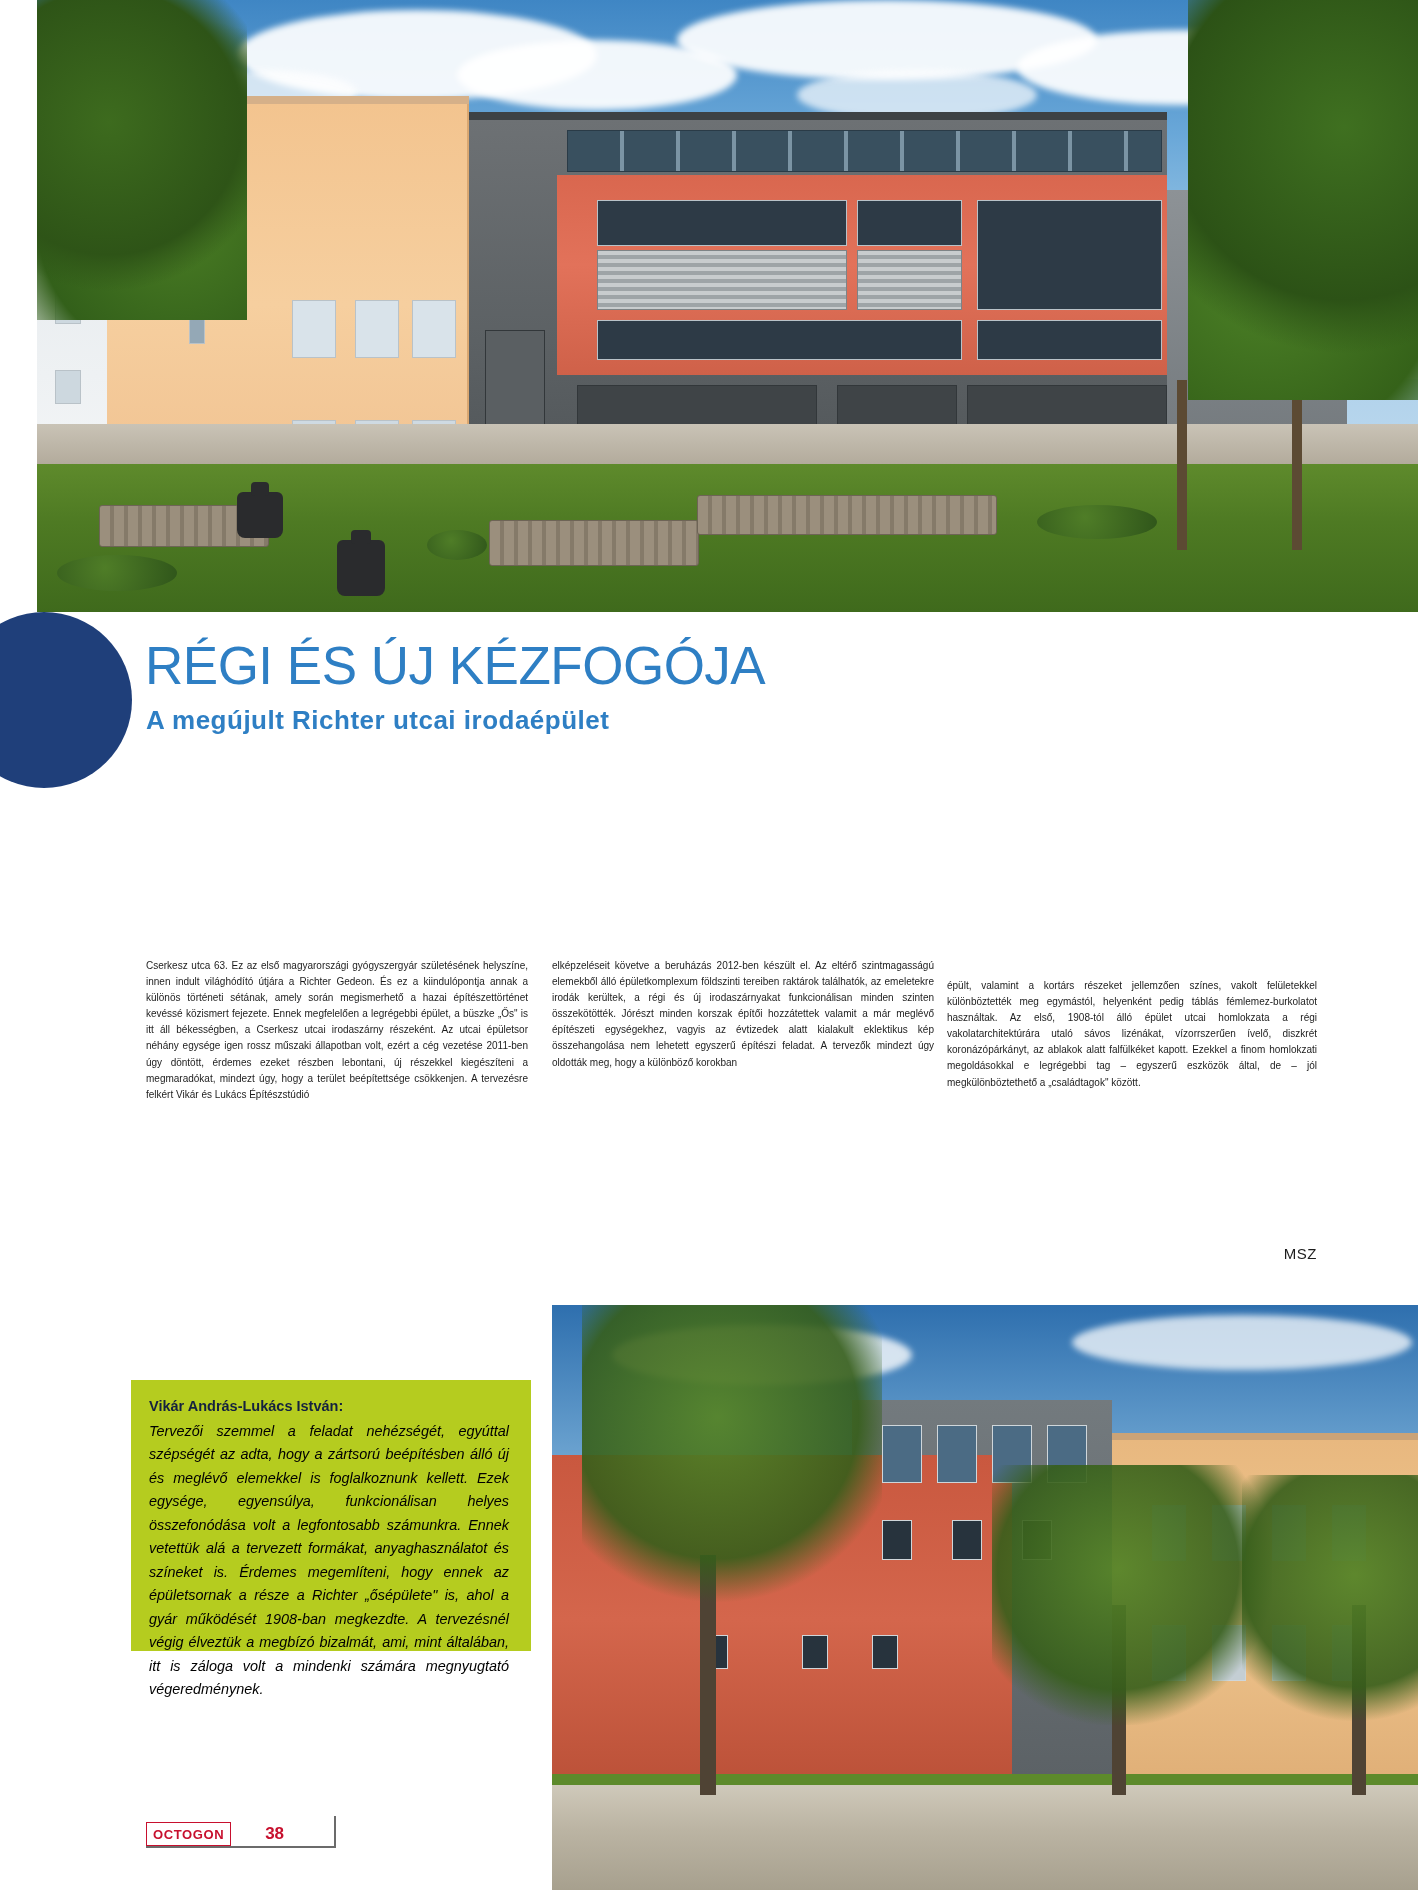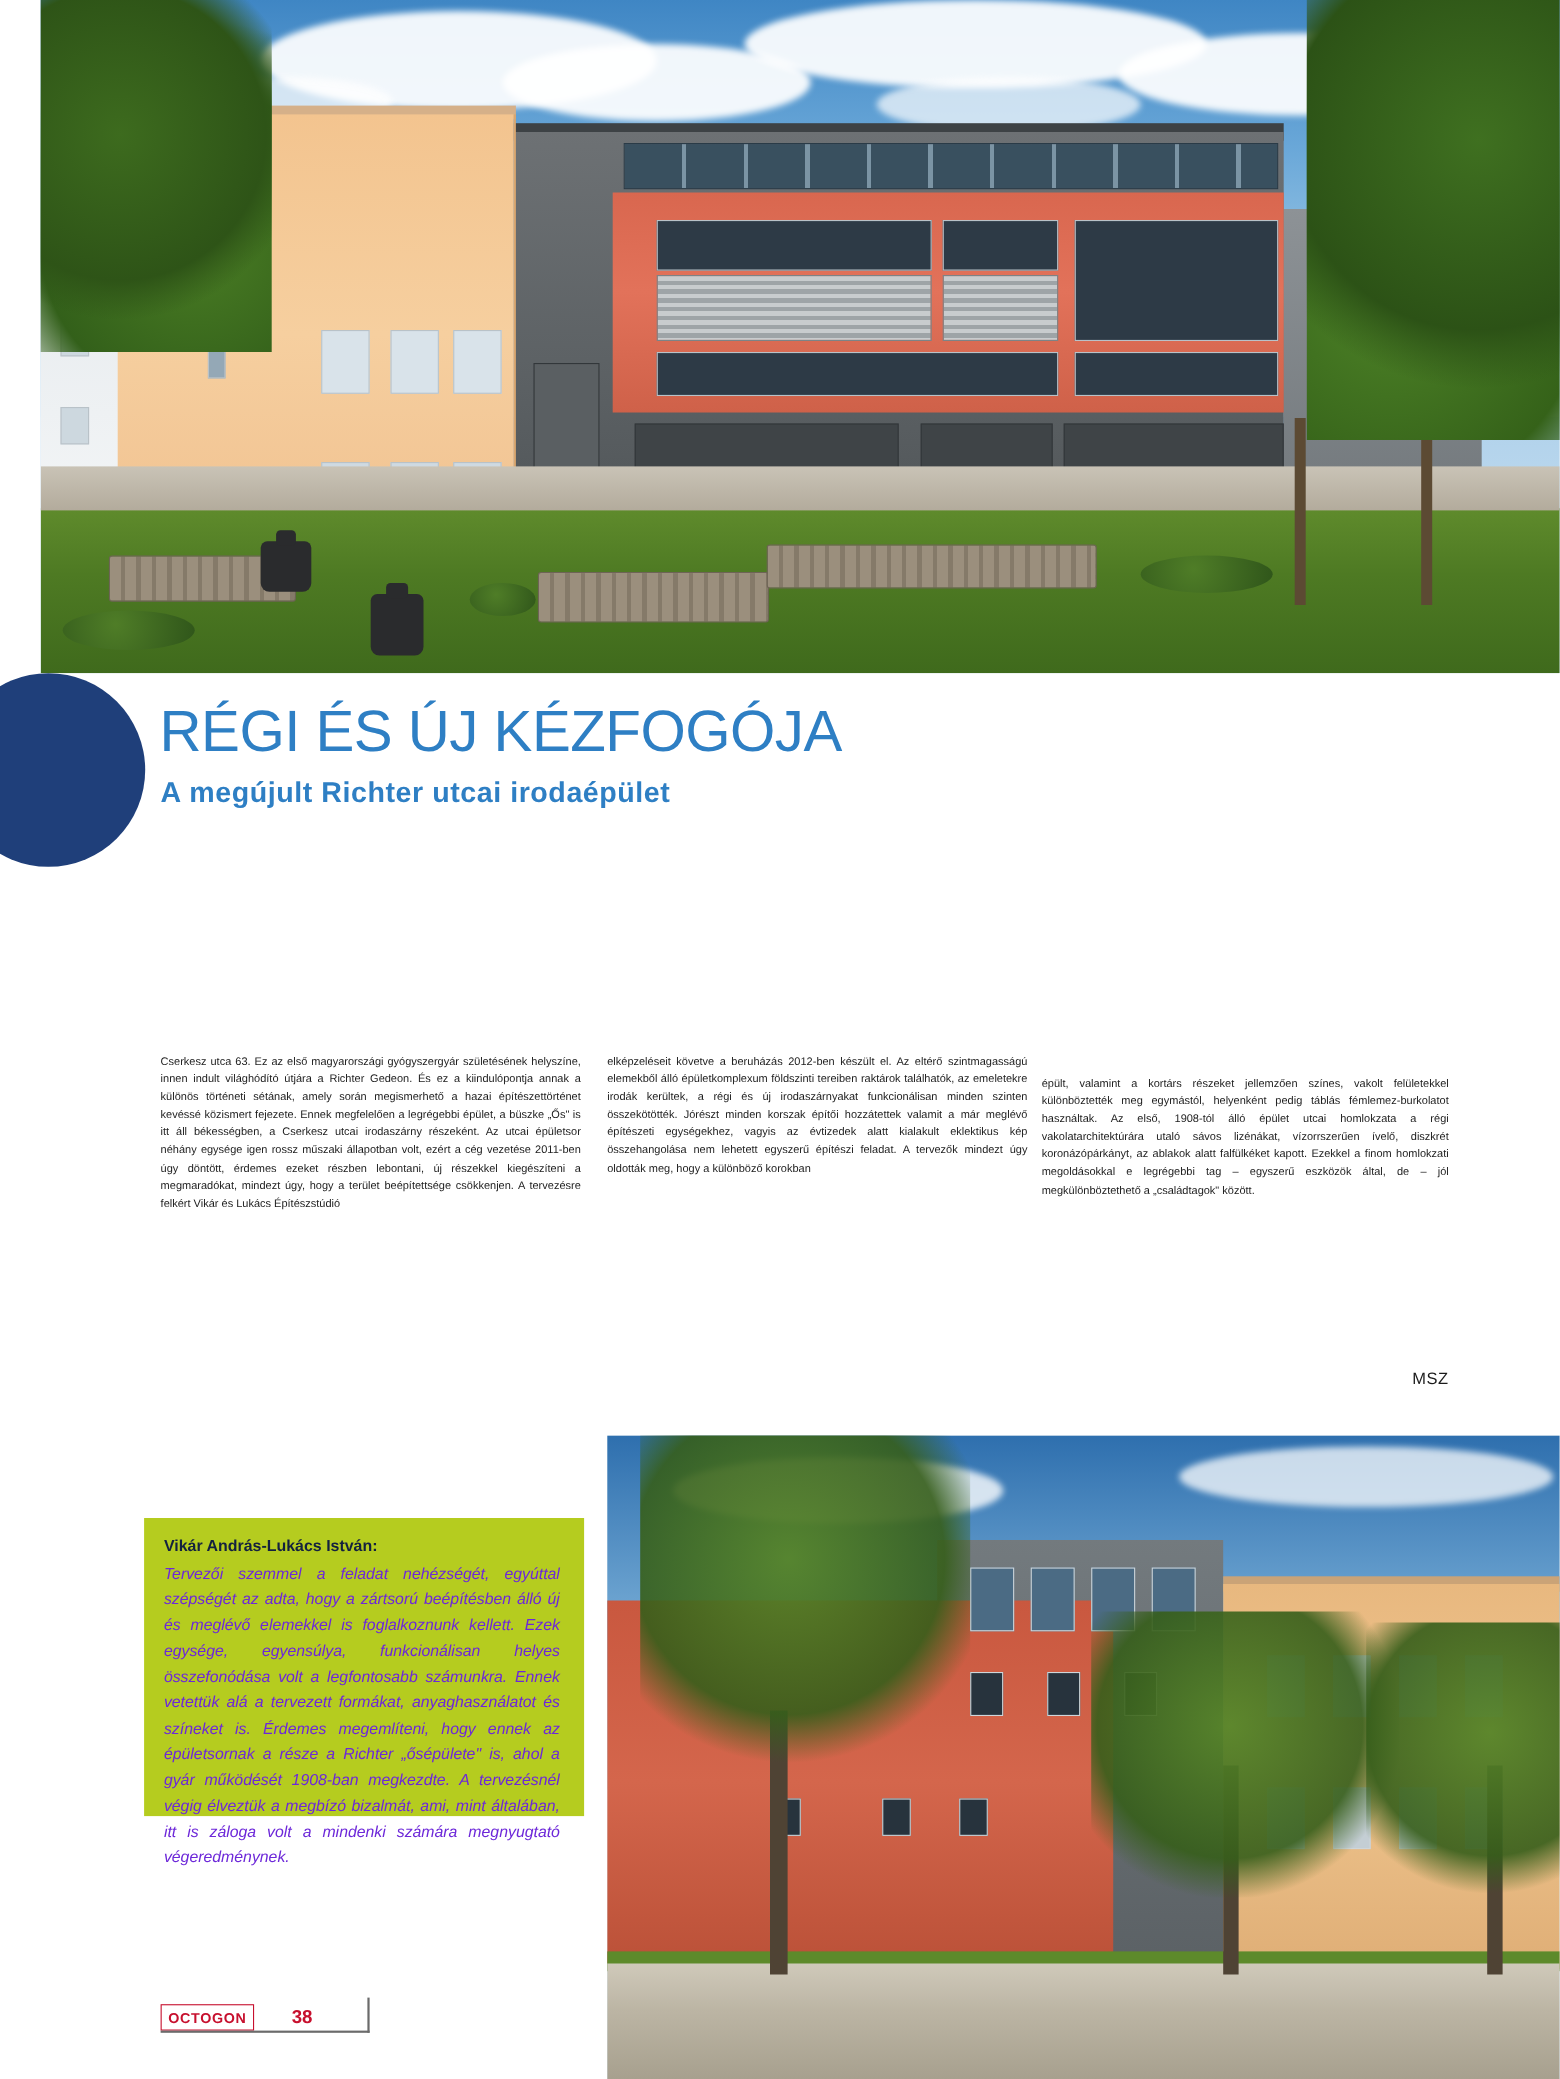--- a/index.html
+++ b/index.html
@@ -182,21 +182,21 @@
     position: absolute;
     left: 131px; top: 1380px; width: 400px; height: 271px;
     background: #b5cc1f;
   }
   .quote-inner { padding: 18px 22px 14px 18px; }
   .quote-head {
     font-size: 14.5px; font-weight: 700; color: #14213f;
     margin-bottom: 6px;
   }
   .quote-body {
-    font-size: 14.4px; line-height: 1.63; color: #6d28d9;
+    font-size: 14.4px; line-height: 1.63; color: #000000;
     font-style: italic; text-align: justify;
   }
 
   
   .footer {
     position: absolute; left: 146px; top: 1822px;
     display: flex; align-items: stretch; height: 24px;
   }
   .footer-logo {
     border: 1.6px solid #c7102e;

